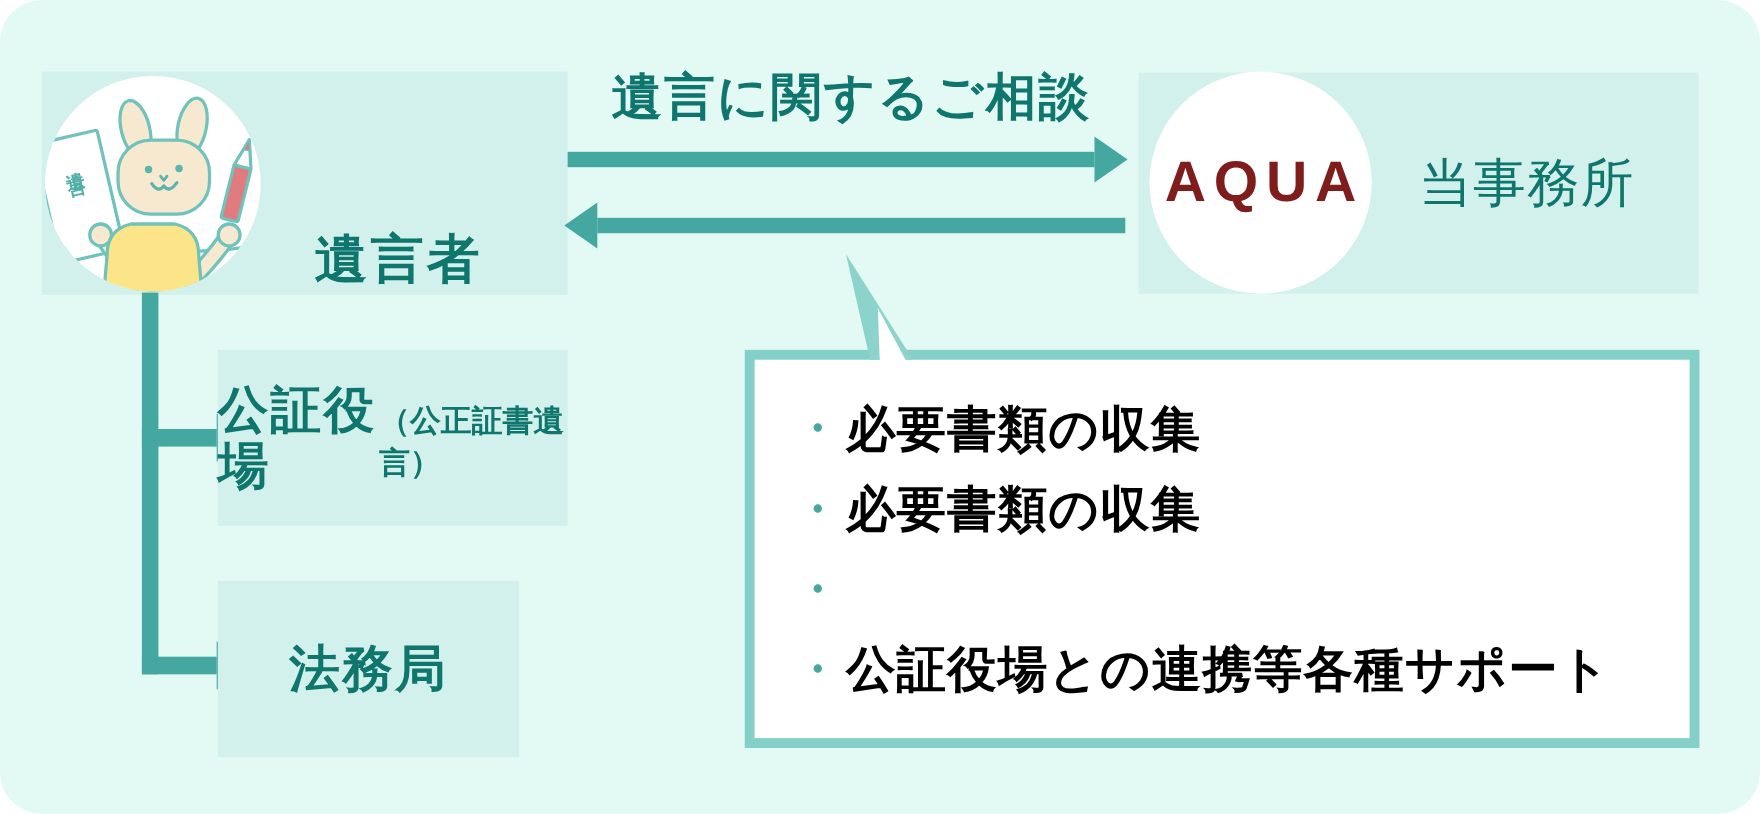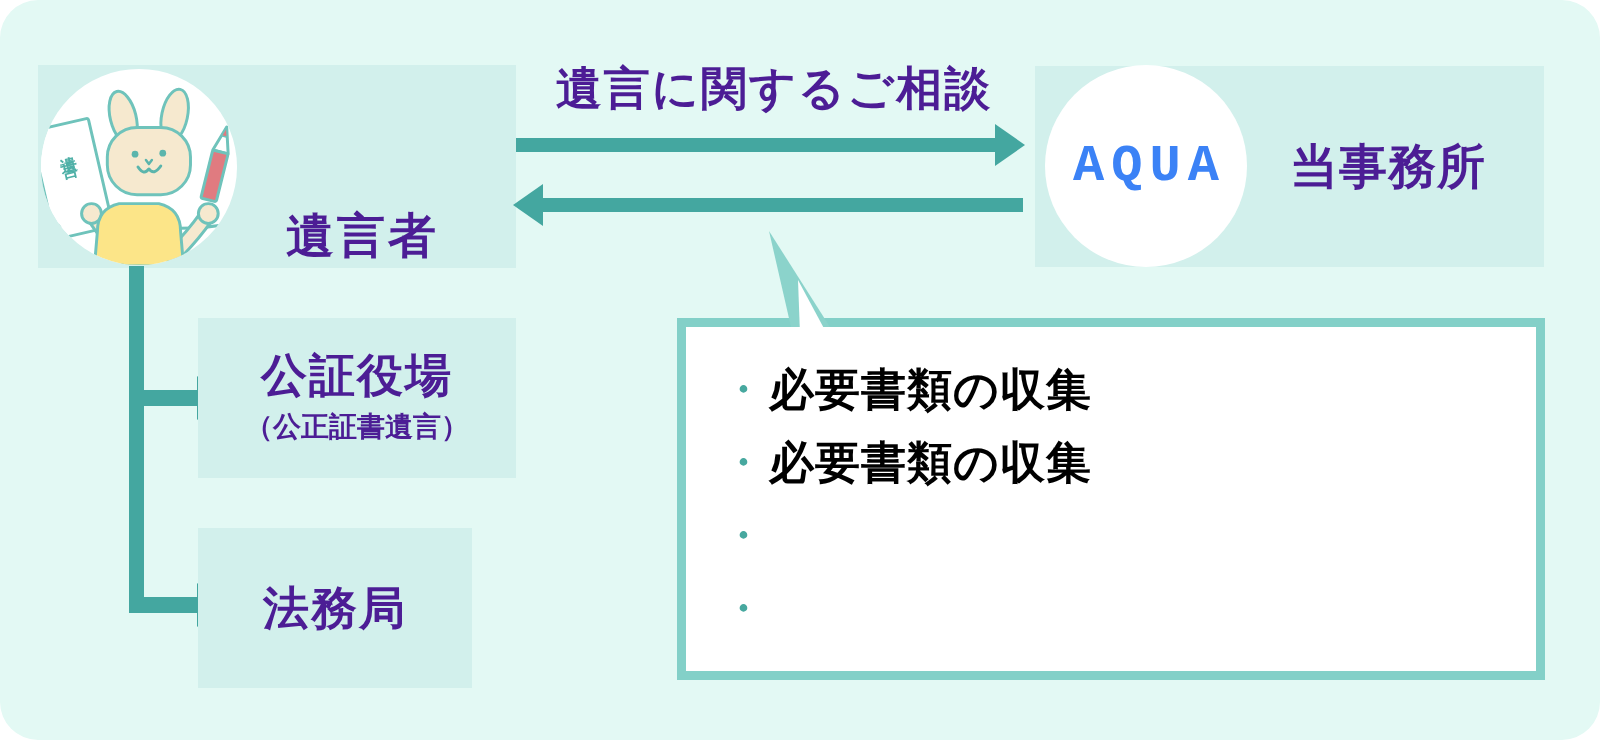--- a/index.html
+++ b/index.html
@@ -3,45 +3,45 @@
 <meta charset="utf-8">
 <style>
   html,body{margin:0;padding:0;background:#ffffff;}
   .stage{
     position:relative;width:1600px;height:740px;
     background:#e3f9f4;border-radius:38px;overflow:hidden;
     font-family:"Liberation Sans","DejaVu Sans",sans-serif;
   }
   .abs{position:absolute;}
   .fillbox{background:#d2f0ec;}
-  .teal{color:#4c1d95;}
+  .teal{color:#0f766e;}
   
   .testator-box{left:38px;top:65px;width:478px;height:203px;display:flex;align-items:flex-end;}
   .testator-box .box-label{margin-left:248px;font-size:48px;font-weight:800;letter-spacing:3px;}
   .avatar{left:40px;top:68px;width:198px;height:198px;}
   .avatar svg{display:block;width:198px;height:198px;}
   
   .office-box{left:1035px;top:66px;width:509px;height:201px;display:flex;align-items:center;}
-  .office-box .box-label{margin-left:255px;font-size:48px;font-weight:700;letter-spacing:1px;text-align:right;}
+  .office-box .box-label{margin-left:255px;font-size:48px;font-weight:400;letter-spacing:1px;text-align:right;}
   .aqua-circle{
     left:1045px;top:65px;width:202px;height:202px;border-radius:50%;background:#ffffff;
     display:flex;align-items:center;justify-content:center;
   }
-  .aqua-circle span{font-size:52px;font-weight:800;letter-spacing:7px;color:#3b82f6;margin-left:7px;font-family:Liberation Mono, monospace;}
+  .aqua-circle span{font-size:52px;font-weight:800;letter-spacing:7px;color:#7f1d1d;margin-left:7px;}
   
   .consult-label{
     left:520px;top:58px;width:508px;text-align:center;
     font-size:46px;font-weight:800;letter-spacing:2px;white-space:nowrap;
   }
   
   .arrow-layer{left:0;top:0;width:1600px;height:740px;pointer-events:none;}
   
   .notary-box{left:198px;top:318px;width:318px;height:160px;}
   .homu-box{left:198px;top:528px;width:274px;height:160px;}
-  .dest-box{display:flex;flex-direction:column;align-items:center;justify-content:center;}
+  .dest-box{display:flex;flex-direction:row;align-items:center;justify-content:center;}
   .dest-title{font-size:46px;font-weight:800;letter-spacing:2px;line-height:1.1;}
   .dest-sub{font-size:28px;font-weight:800;margin-top:8px;letter-spacing:0;}
   
   .bubble{
     left:677px;top:318px;width:868px;height:362px;box-sizing:border-box;
     background:#ffffff;border:9px solid #83d0c8;
     display:flex;flex-direction:column;justify-content:center;
     padding-left:37px;
   }
   .service-row{height:73px;display:flex;align-items:center;}
@@ -148,20 +148,21 @@
     </div>
     <div class="service-row">
       <span class="service-bullet">・</span>
       <span class="service-text">必要書類の収集</span>
     </div>
     <div class="service-row">
       <span class="service-bullet">・</span>
     </div>
     <div class="service-row">
       <span class="service-bullet">・</span>
+      <span class="service-text">公証役場との連携等各種サポート</span>
     </div>
   </div>
 
   <svg class="abs tail-layer" viewBox="0 0 1600 740">
     <polygon points="769,231 791,327 830,327" fill="#8bd3cb"></polygon>
     <polygon points="798,280 800,334 827,334" fill="#ffffff"></polygon>
   </svg>
 
 </div>
 

